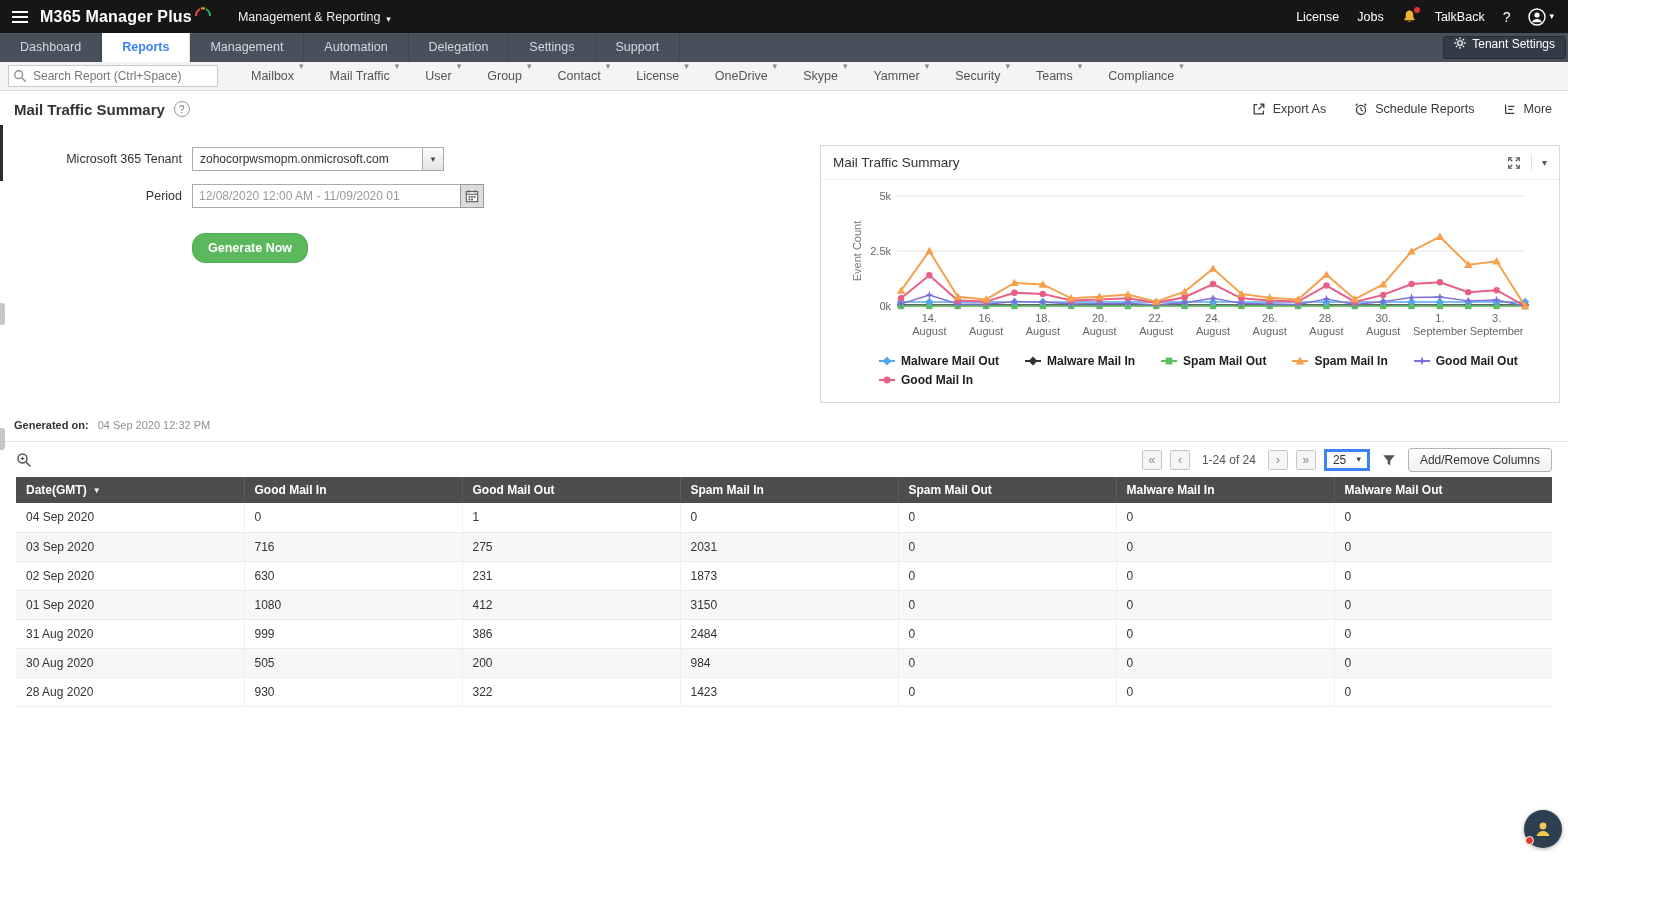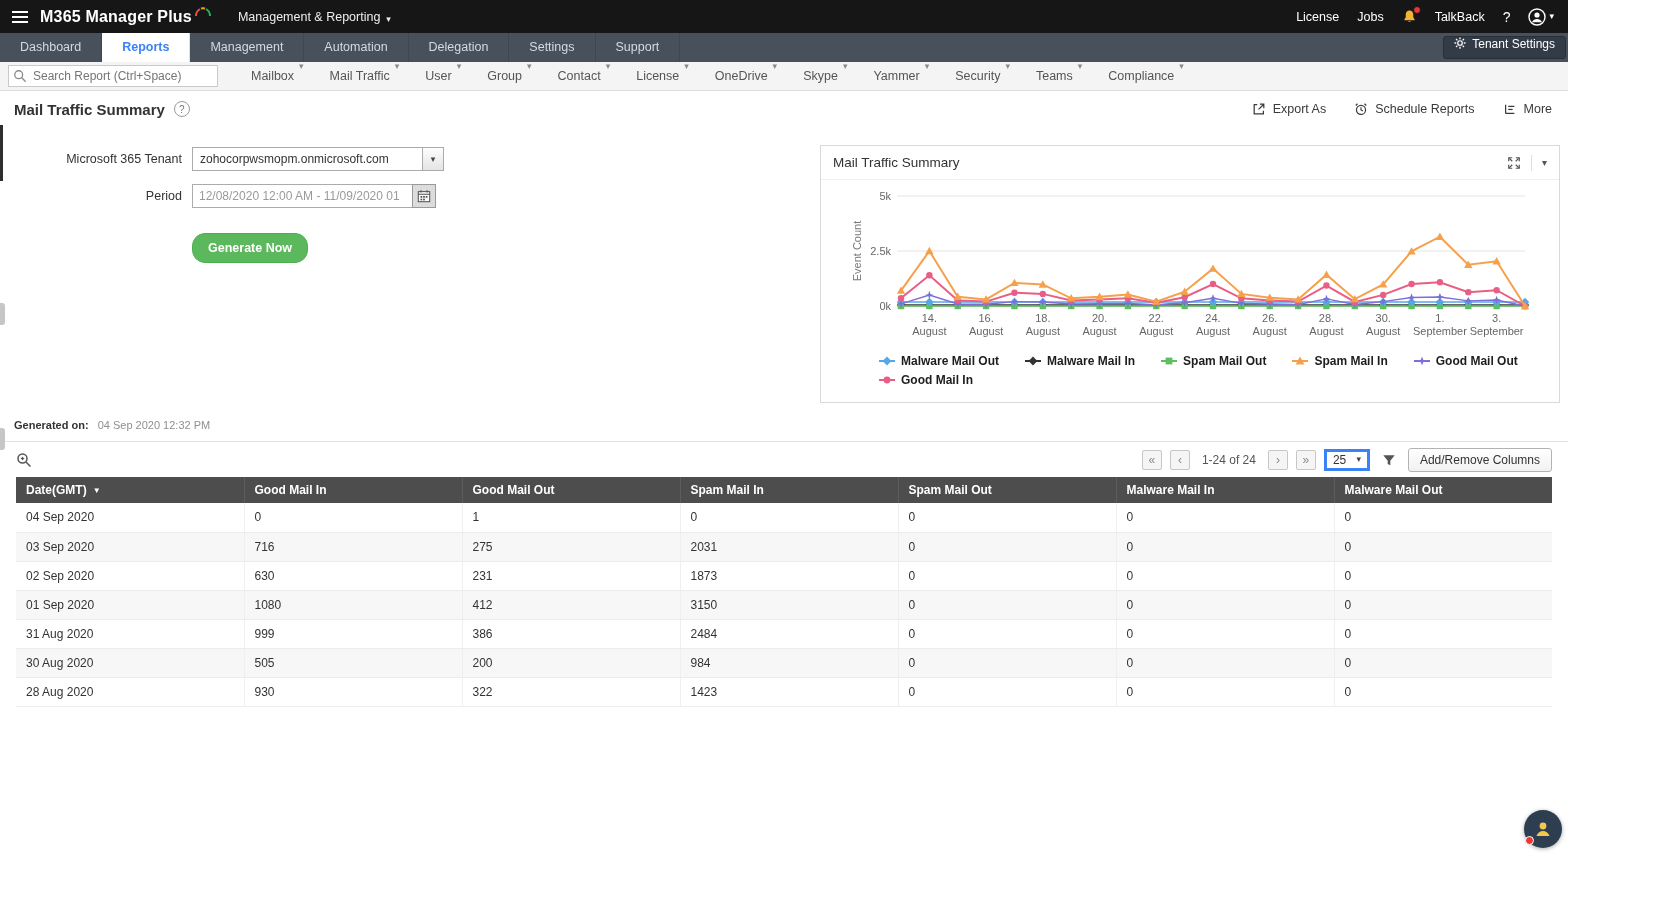--- a/index.html
+++ b/index.html
@@ -49,21 +49,21 @@
   .content{position:relative;height:278px}
   .leftaccent{position:absolute;left:0;top:-2px;width:3px;height:56px;background:#2e2e2e}
   .lefthandle{position:absolute;left:0;width:5px;height:22px;background:#c6c6c6;border-radius:0 3px 3px 0}
   .formarea{padding-top:20px}
   .frow{display:flex;align-items:center;margin-bottom:13px}
   .flabel{width:182px;text-align:right;margin-right:10px;color:#333;font-size:12.5px}
   .selectbox{width:252px;height:24px;border:1px solid #ababab;background:#fff;display:flex;align-items:center;position:relative;cursor:pointer}
   .selectbox .selval{padding-left:7px;font-size:12px;color:#333;flex:1;white-space:nowrap;overflow:hidden}
   .selarrow{width:21px;height:100%;border-left:1px solid #ababab;background:linear-gradient(#fdfdfd,#e4e4e4);display:flex;align-items:center;justify-content:center;color:#444;font-size:9px}
   .periodwrap{display:flex;align-items:stretch}
-  .periodwrap input{width:220px;height:24px;border:1px solid #ababab;border-right:none;padding:0 6px;font-size:12px;color:#9a9a9a;font-family:"Liberation Sans",sans-serif;outline:none}
+  .periodwrap input{width:268px;height:24px;border:1px solid #ababab;border-right:none;padding:0 6px;font-size:12px;color:#9a9a9a;font-family:"Liberation Sans",sans-serif;outline:none}
   .calbtn{width:24px;height:24px;border:1px solid #9a9a9a;background:#dcdcdc;display:flex;align-items:center;justify-content:center;cursor:pointer}
   .genbtn{margin-left:192px;margin-top:12px;background:#5cb85c;border:1px solid #4cae4c;color:#fff;font-weight:bold;font-size:12.5px;padding:7px 15px;border-radius:13px;cursor:pointer;font-family:"Liberation Sans",sans-serif}
 
   
   .chartpanel{position:absolute;left:820px;top:18px;width:740px;height:258px;border:1px solid #d9d9d9;background:#fff;overflow:hidden}
   .chartpanel .phead{height:34px;display:flex;align-items:center;border-bottom:1px solid #efefef;padding:0 12px}
   .ptitle{font-size:13.5px;color:#333}
   .pheadicons{margin-left:auto;display:flex;align-items:center;gap:10px;color:#555}
   .pdivider{width:1px;height:16px;background:#ddd}
   .pheadicons .caret{font-size:10px;color:#555;cursor:pointer}

